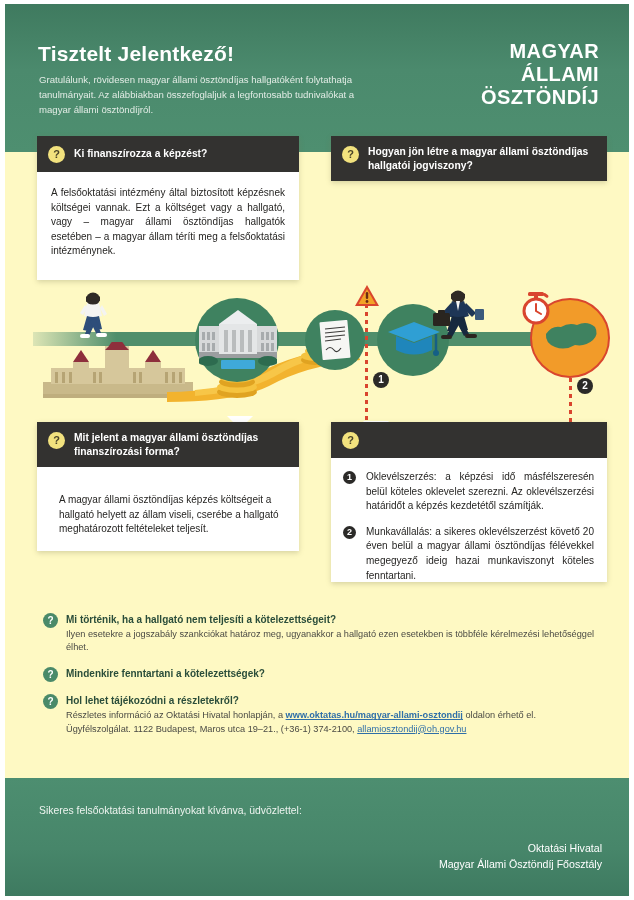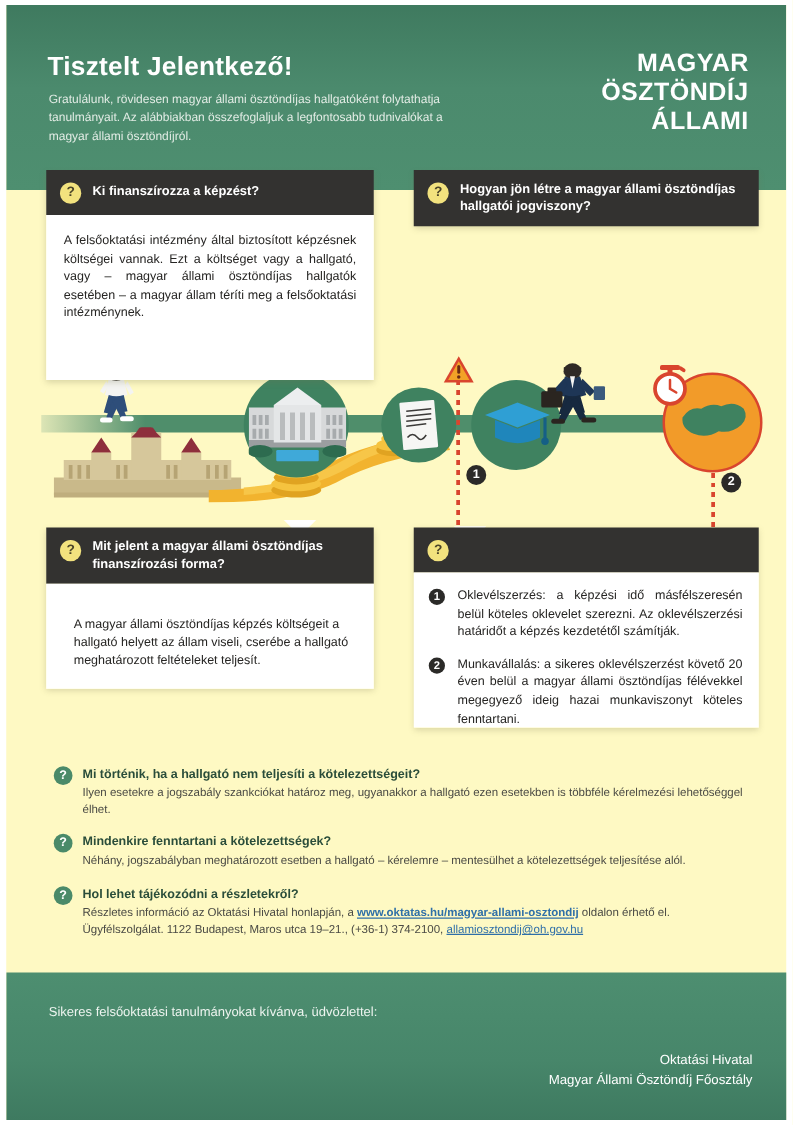--- a/index.html
+++ b/index.html
@@ -106,21 +106,21 @@
     border-right: 13px solid transparent;
     border-top: 13px solid #ffffff;
   }
   .tail-up {
     border-left: 13px solid transparent;
     border-right: 13px solid transparent;
     border-bottom: 13px solid #333230;
   }
 
   #card-finance { left: 32px; top: 132px; width: 262px; }
-  #card-finance .card-body { padding: 14px 14px 16px 14px; height: 132px; }
+  #card-finance .card-body { padding: 14px 14px 16px 14px; height: 108px; }
   #card-finance .tail-down { left: 190px; top: 280px; }
 
   #card-legal { left: 326px; top: 132px; width: 276px; }
   #card-legal .card-body { padding: 13px 14px 14px 14px; height: 100px; }
   #card-legal .tail-down { left: 32px; top: 285px; }
 
   #card-meaning { left: 32px; top: 418px; width: 262px; }
   #card-meaning .card-body { padding: 26px 14px 16px 22px; height: 84px; text-align: left; }
   #card-meaning .tail-up { left: 62px; top: 405px; }
 
@@ -246,22 +246,22 @@
 </head>
 <body>
 
 <div class="page">
 
   <div class="header">
     <div class="header-title">Tisztelt Jelentkező!</div>
     <div class="header-sub">Gratulálunk, rövidesen magyar állami ösztöndíjas hallgatóként folytathatja tanulmányait. Az alábbiakban összefoglaljuk a legfontosabb tudnivalókat a magyar állami ösztöndíjról.</div>
     <div class="brand">
       <div>MAGYAR</div>
+      <div>ÁLLAMI</div>
       <div>ÖSZTÖNDÍJ</div>
-      <div>ÁLLAMI</div>
     </div>
   </div>
 
   <div class="illus">
     <div class="road"></div>
     <div class="road-arrow"></div>
 
     <svg style="position:absolute;left:68px;top:8px;" width="40" height="52" viewBox="0 0 40 52">
       <ellipse cx="20" cy="7" rx="7" ry="6.5" fill="#2f2a26"></ellipse>
       <path d="M13 10 L13 5 Q20 0 27 5 L27 9 Q20 6 13 10Z" fill="#2f2a26"></path>
@@ -459,21 +459,20 @@
 
   <div class="faq" style="top:608px;">
     <div class="faq-row">
       <div class="faq-icon">?</div>
       <div class="faq-q">Mi történik, ha a hallgató nem teljesíti a kötelezettségeit?</div>
       <div class="faq-a">Ilyen esetekre a jogszabály szankciókat határoz meg, ugyanakkor a hallgató ezen esetekben is többféle kérelmezési lehetőséggel élhet.</div>
     </div>
     <div class="faq-row">
       <div class="faq-icon">?</div>
       <div class="faq-q">Mindenkire fenntartani a kötelezettségek?</div>
-      <div class="faq-a">Néhány, jogszabályban meghatározott esetben a hallgató – kérelemre – mentesülhet a kötelezettségek teljesítése alól.</div>
     </div>
     <div class="faq-row">
       <div class="faq-icon">?</div>
       <div class="faq-q">Hol lehet tájékozódni a részletekről?</div>
       <div class="faq-a">
         <span>Részletes információ az Oktatási Hivatal honlapján, a </span><a class="lnk" href="#">www.oktatas.hu/magyar-allami-osztondij</a><span> oldalon érhető el.</span><br>
         <span>Ügyfélszolgálat. 1122 Budapest, Maros utca 19–21., (+36-1) 374-2100, </span><a class="lnk-mail" href="#">allamiosztondij@oh.gov.hu</a>
       </div>
     </div>
   </div>

